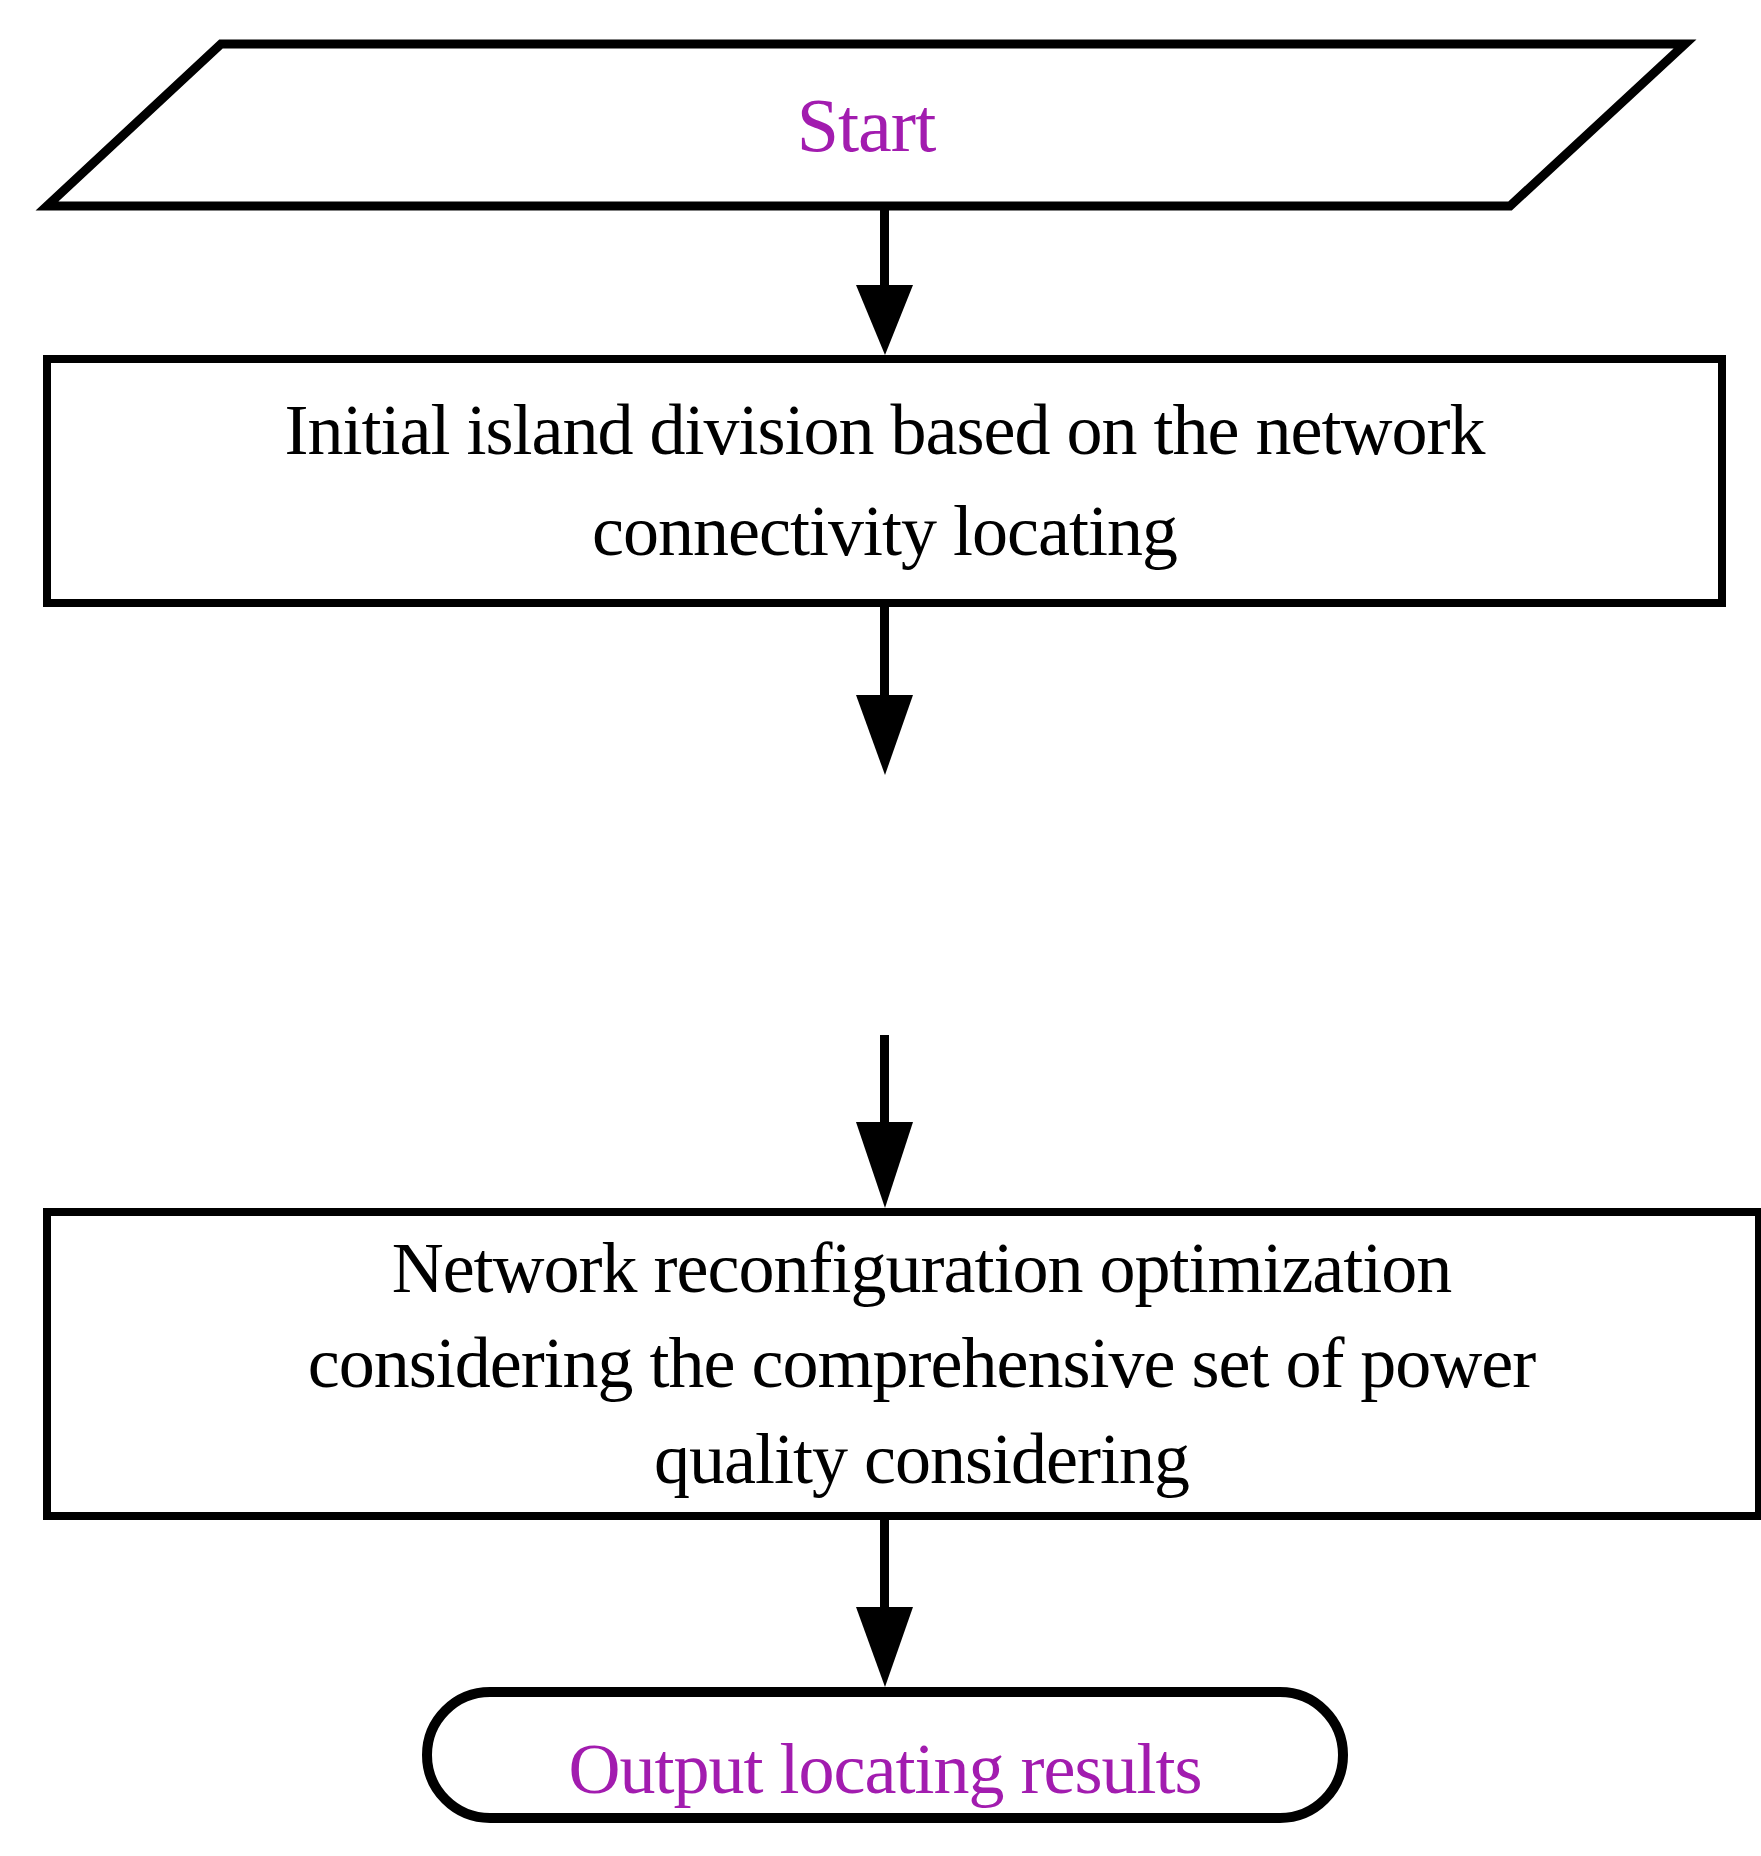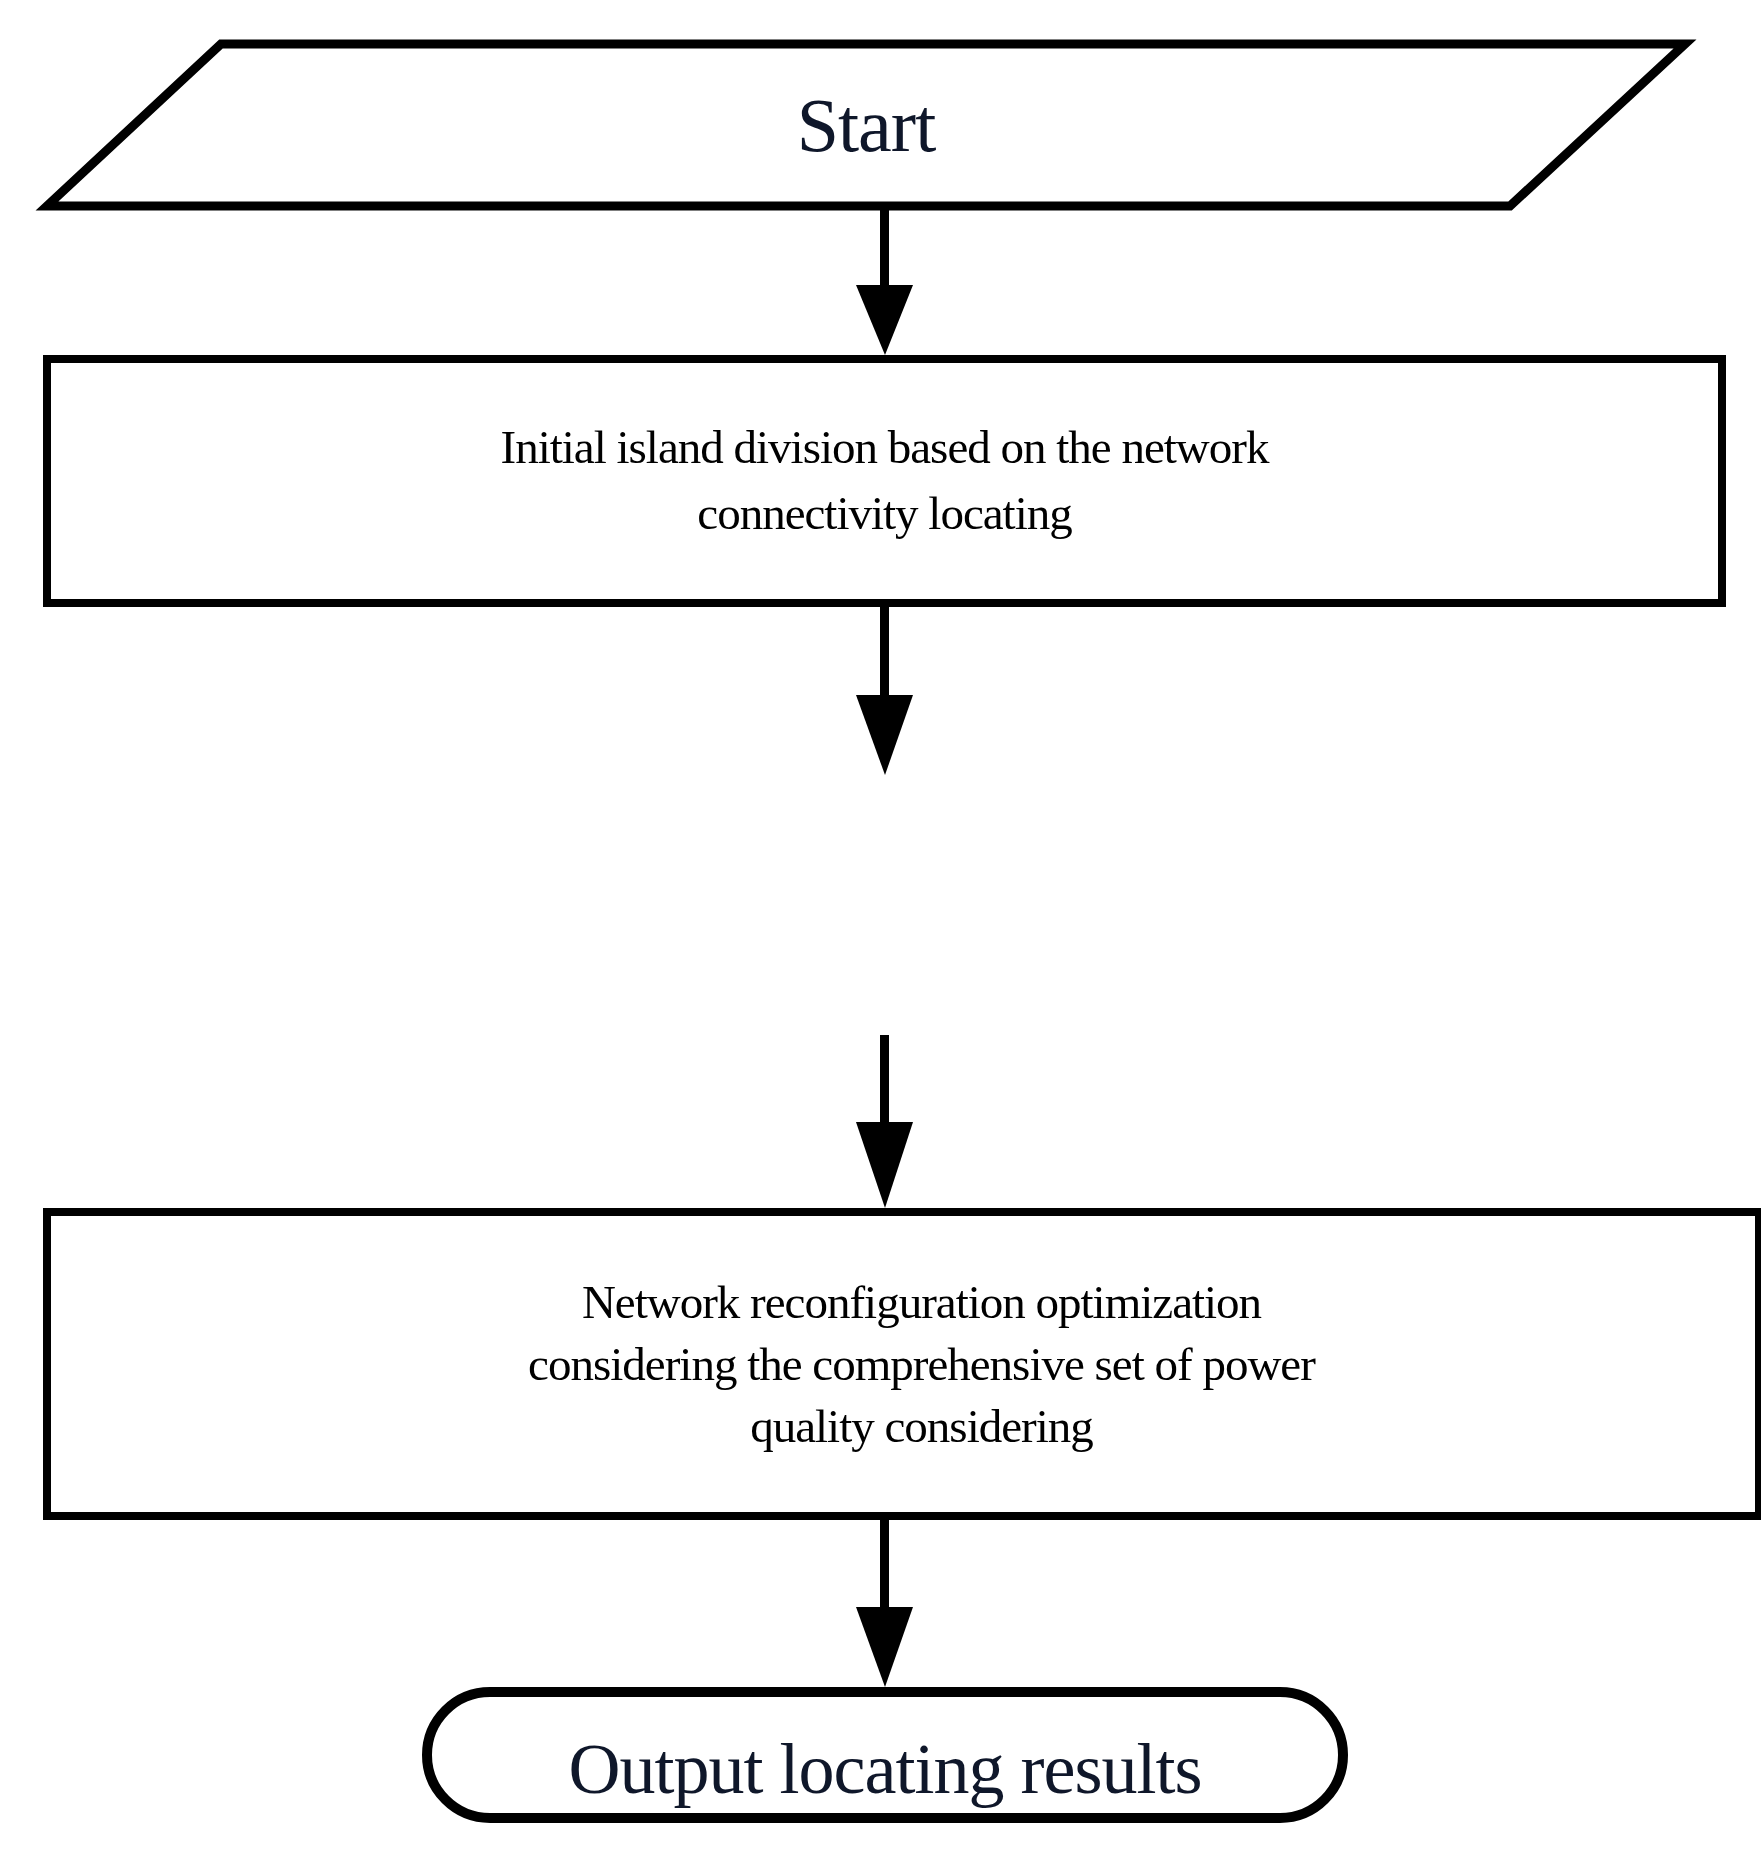--- a/index.html
+++ b/index.html
@@ -26,35 +26,35 @@
   .node-label {
     position: absolute;
     display: flex;
     flex-direction: column;
     align-items: center;
     justify-content: center;
     text-align: center;
     font-size: 72px;
     line-height: 1.40;
     letter-spacing: -1px;
-    color: #0f172a;
+    color: #a21caf;
     z-index: 2;
   }
   .process-box {
     position: absolute;
     left: 43px;
     width: 1667px; 
     border: 8px solid #000000;
     background: #ffffff;
     display: flex;
     flex-direction: column;
     align-items: center;
     justify-content: center;
     text-align: center;
-    font-size: 47px;
+    font-size: 72px;
     line-height: 1.40;
     letter-spacing: -1px;
     z-index: 1;
   }
   #start-label {
     left: 45px;
     top: 40px;
     width: 1642px;
     height: 170px;
     font-size: 76px;

